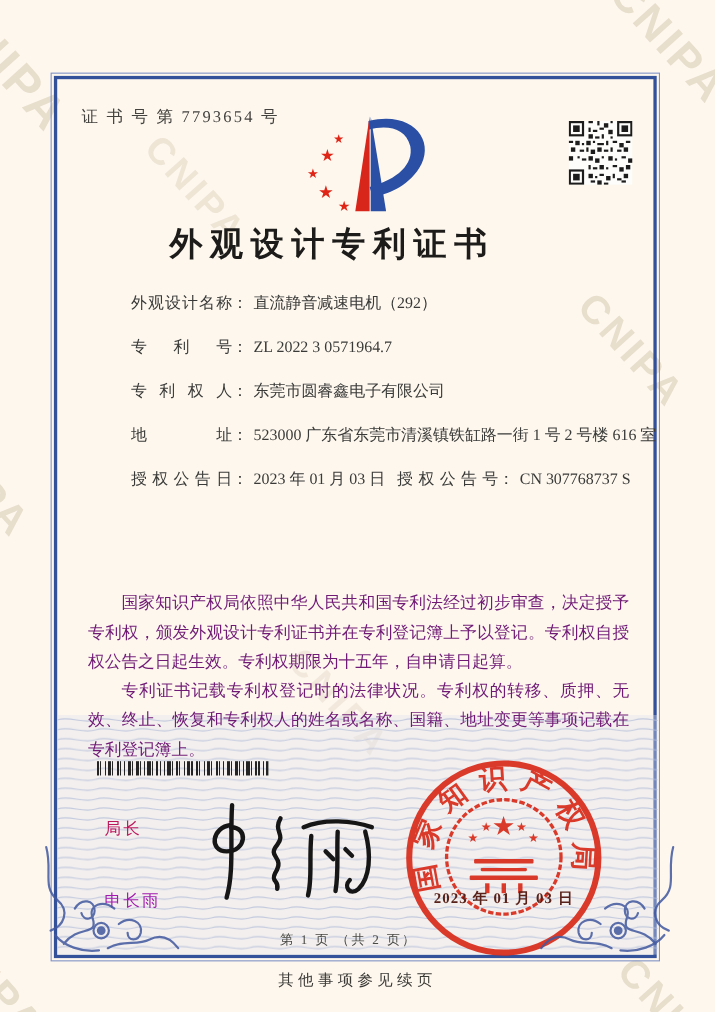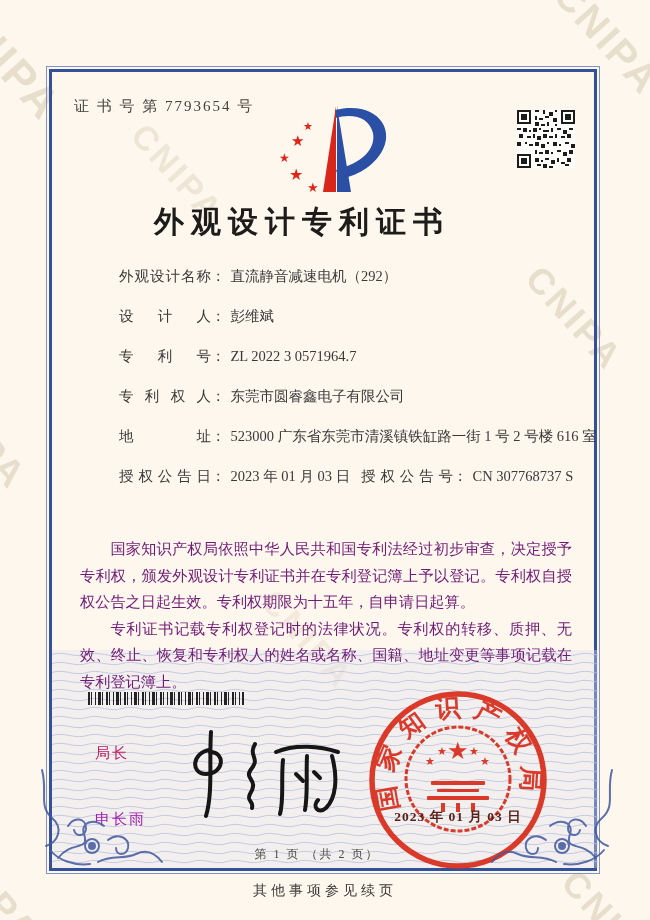--- a/index.html
+++ b/index.html
@@ -182,23 +182,20 @@
     </g>
   </svg>
 
   <div class="title">外观设计专利证书</div>
 
   <div class="fields">
     <div class="frow">
       <span class="flabel">外观设计名称</span><span class="fcolon">：</span><span class="fvalue">直流静音减速电机（292）</span>
     </div>
     <div class="frow">
-      <span class="flabel">设计人</span><span class="fcolon">：</span><span class="fvalue">彭维斌</span>
-    </div>
-    <div class="frow">
       <span class="flabel">专利号</span><span class="fcolon">：</span><span class="fvalue">ZL 2022 3 0571964.7</span>
     </div>
     <div class="frow">
       <span class="flabel">专利权人</span><span class="fcolon">：</span><span class="fvalue">东莞市圆睿鑫电子有限公司</span>
     </div>
     <div class="frow">
       <span class="flabel">地址</span><span class="fcolon">：</span><span class="fvalue">523000 广东省东莞市清溪镇铁缸路一街 1 号 2 号楼 616 室</span>
     </div>
     <div class="frow">
       <span class="fgroup first"><span class="flabel">授权公告日</span><span class="fcolon">：</span><span class="fvalue">2023 年 01 月 03 日</span></span><span class="fgroup"><span class="flabel">授权公告号</span><span class="fcolon">：</span><span class="fvalue">CN 307768737 S</span></span>

